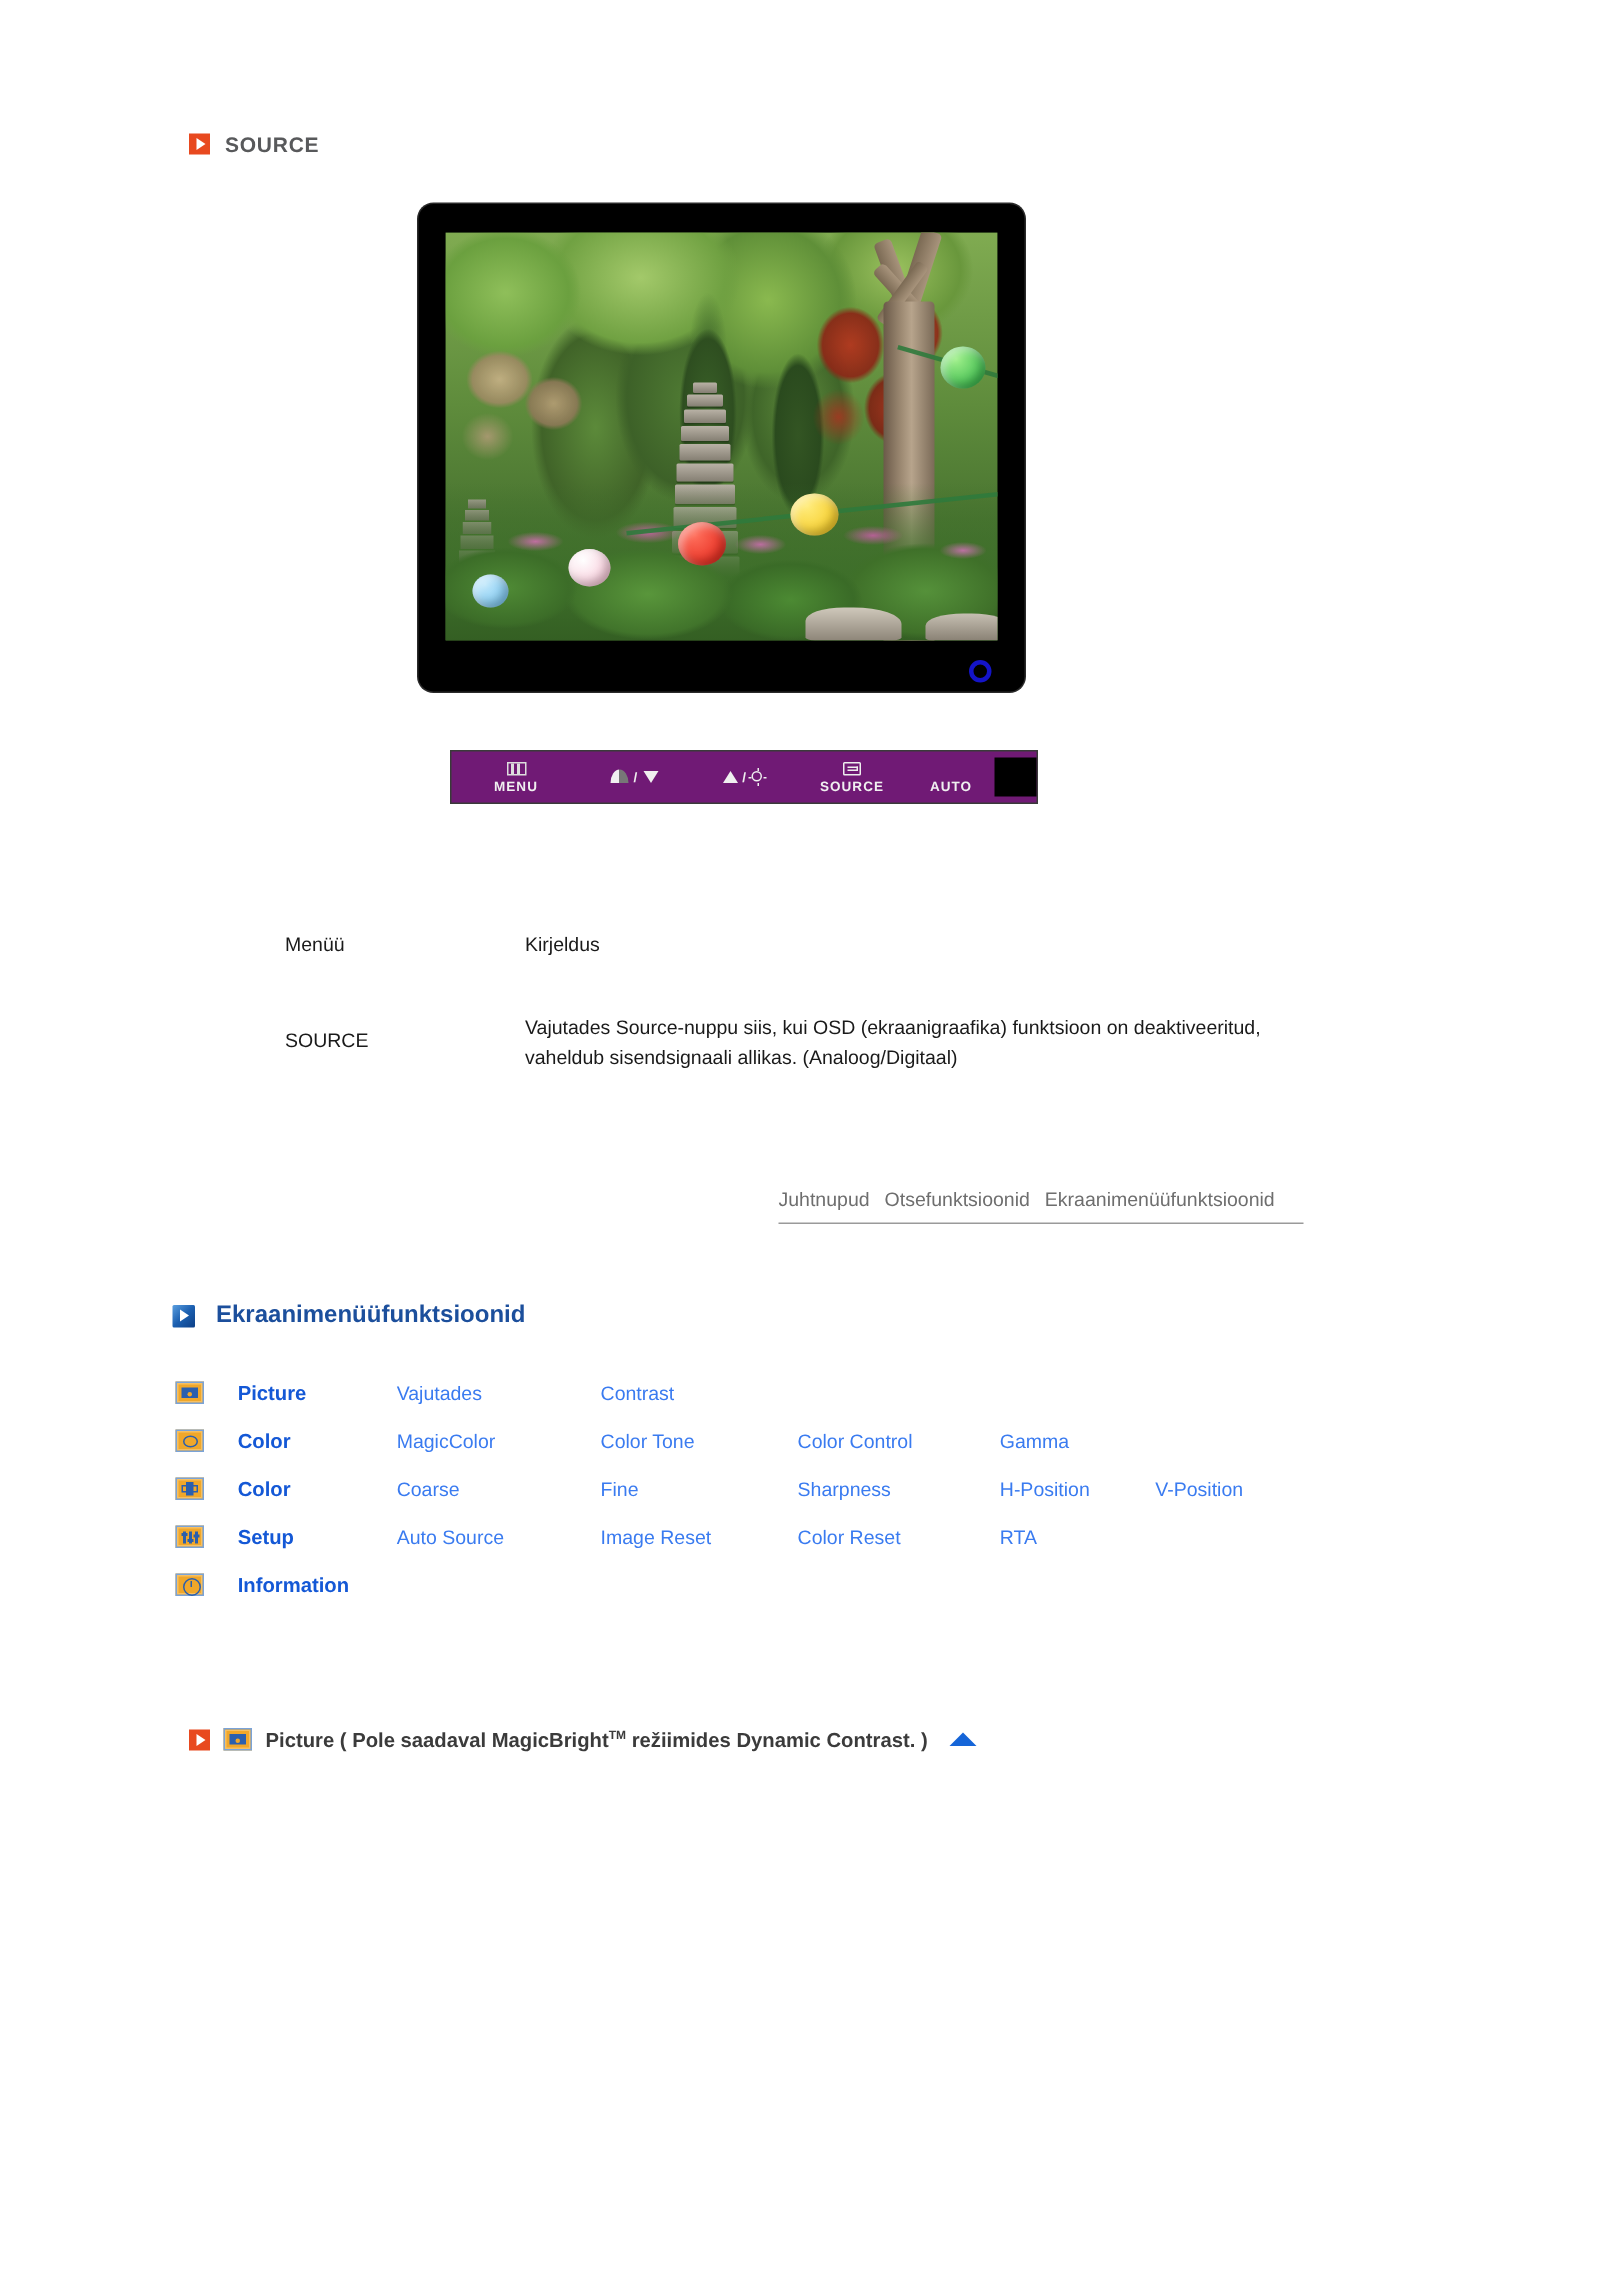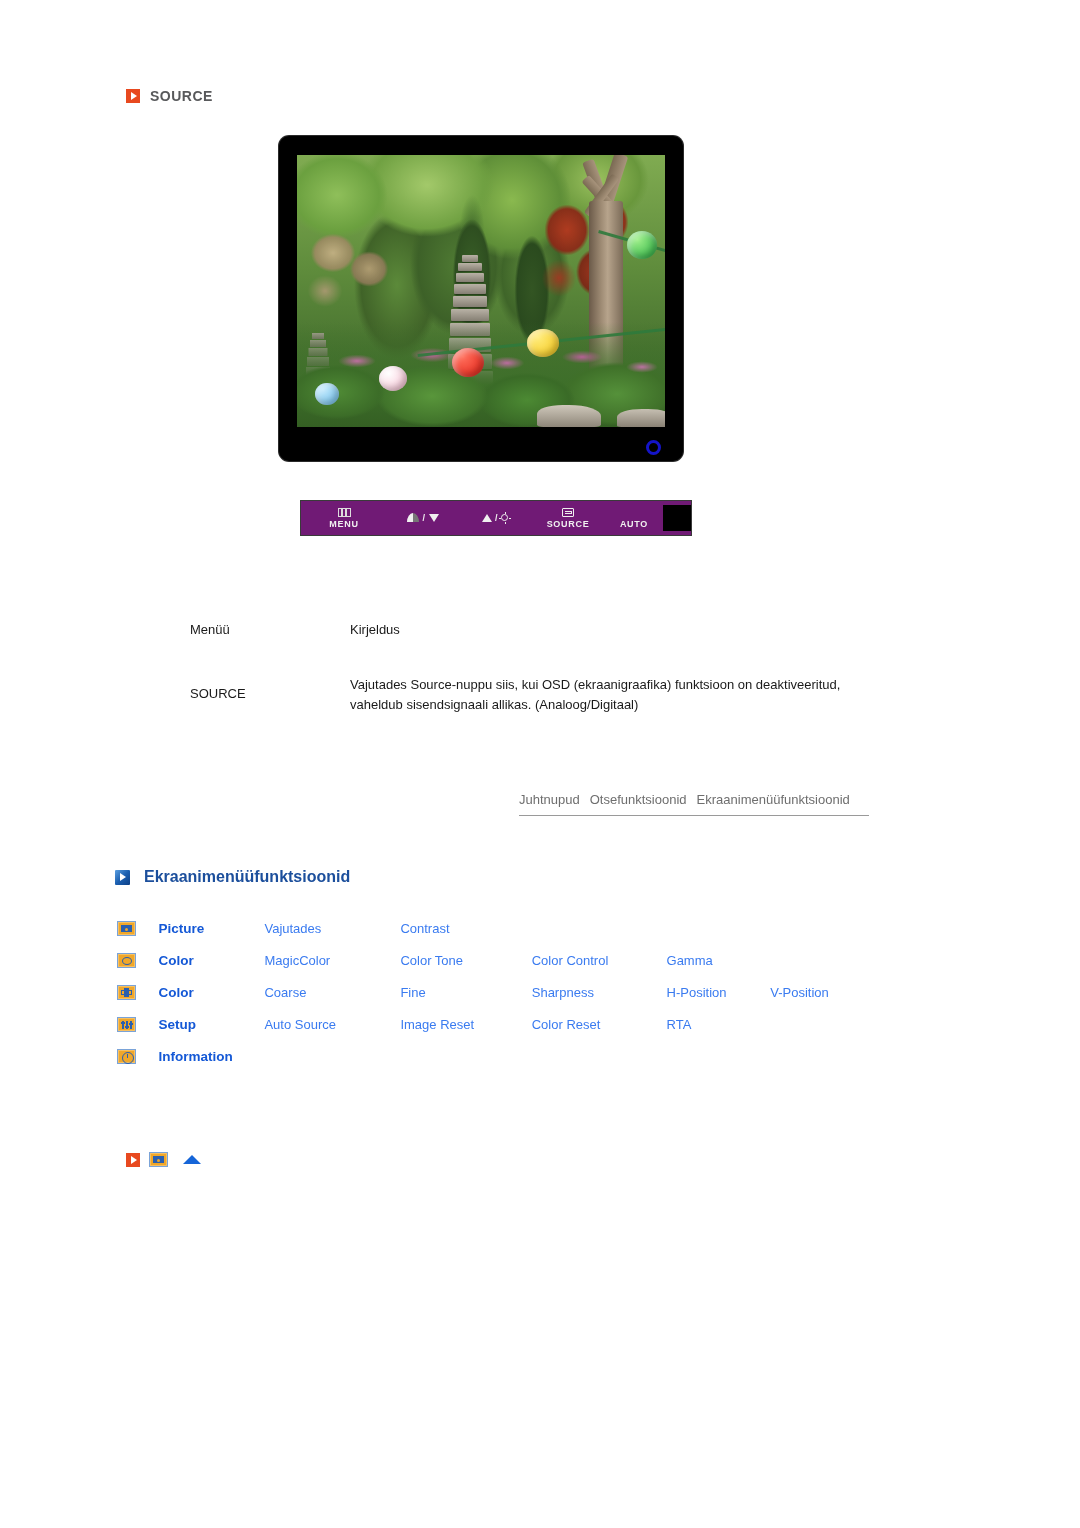--- a/index.html
+++ b/index.html
@@ -674,14 +674,15 @@
   </tr>
 </tbody>
   </table>
 
 <div class="bottom-line">
   <span class="sq-icon"></span>
   <span class="osd-icon ic-pic">
       <i class="r"></i>
       <i class="d"></i>
     </span>
+  <span class="txt"><span>Picture ( Pole saadaval MagicBright</span><sup>TM</sup><span> režiimides Dynamic Contrast. )</span></span>
   <span class="up-tri"></span>
 </div>
 
 </body></html>

